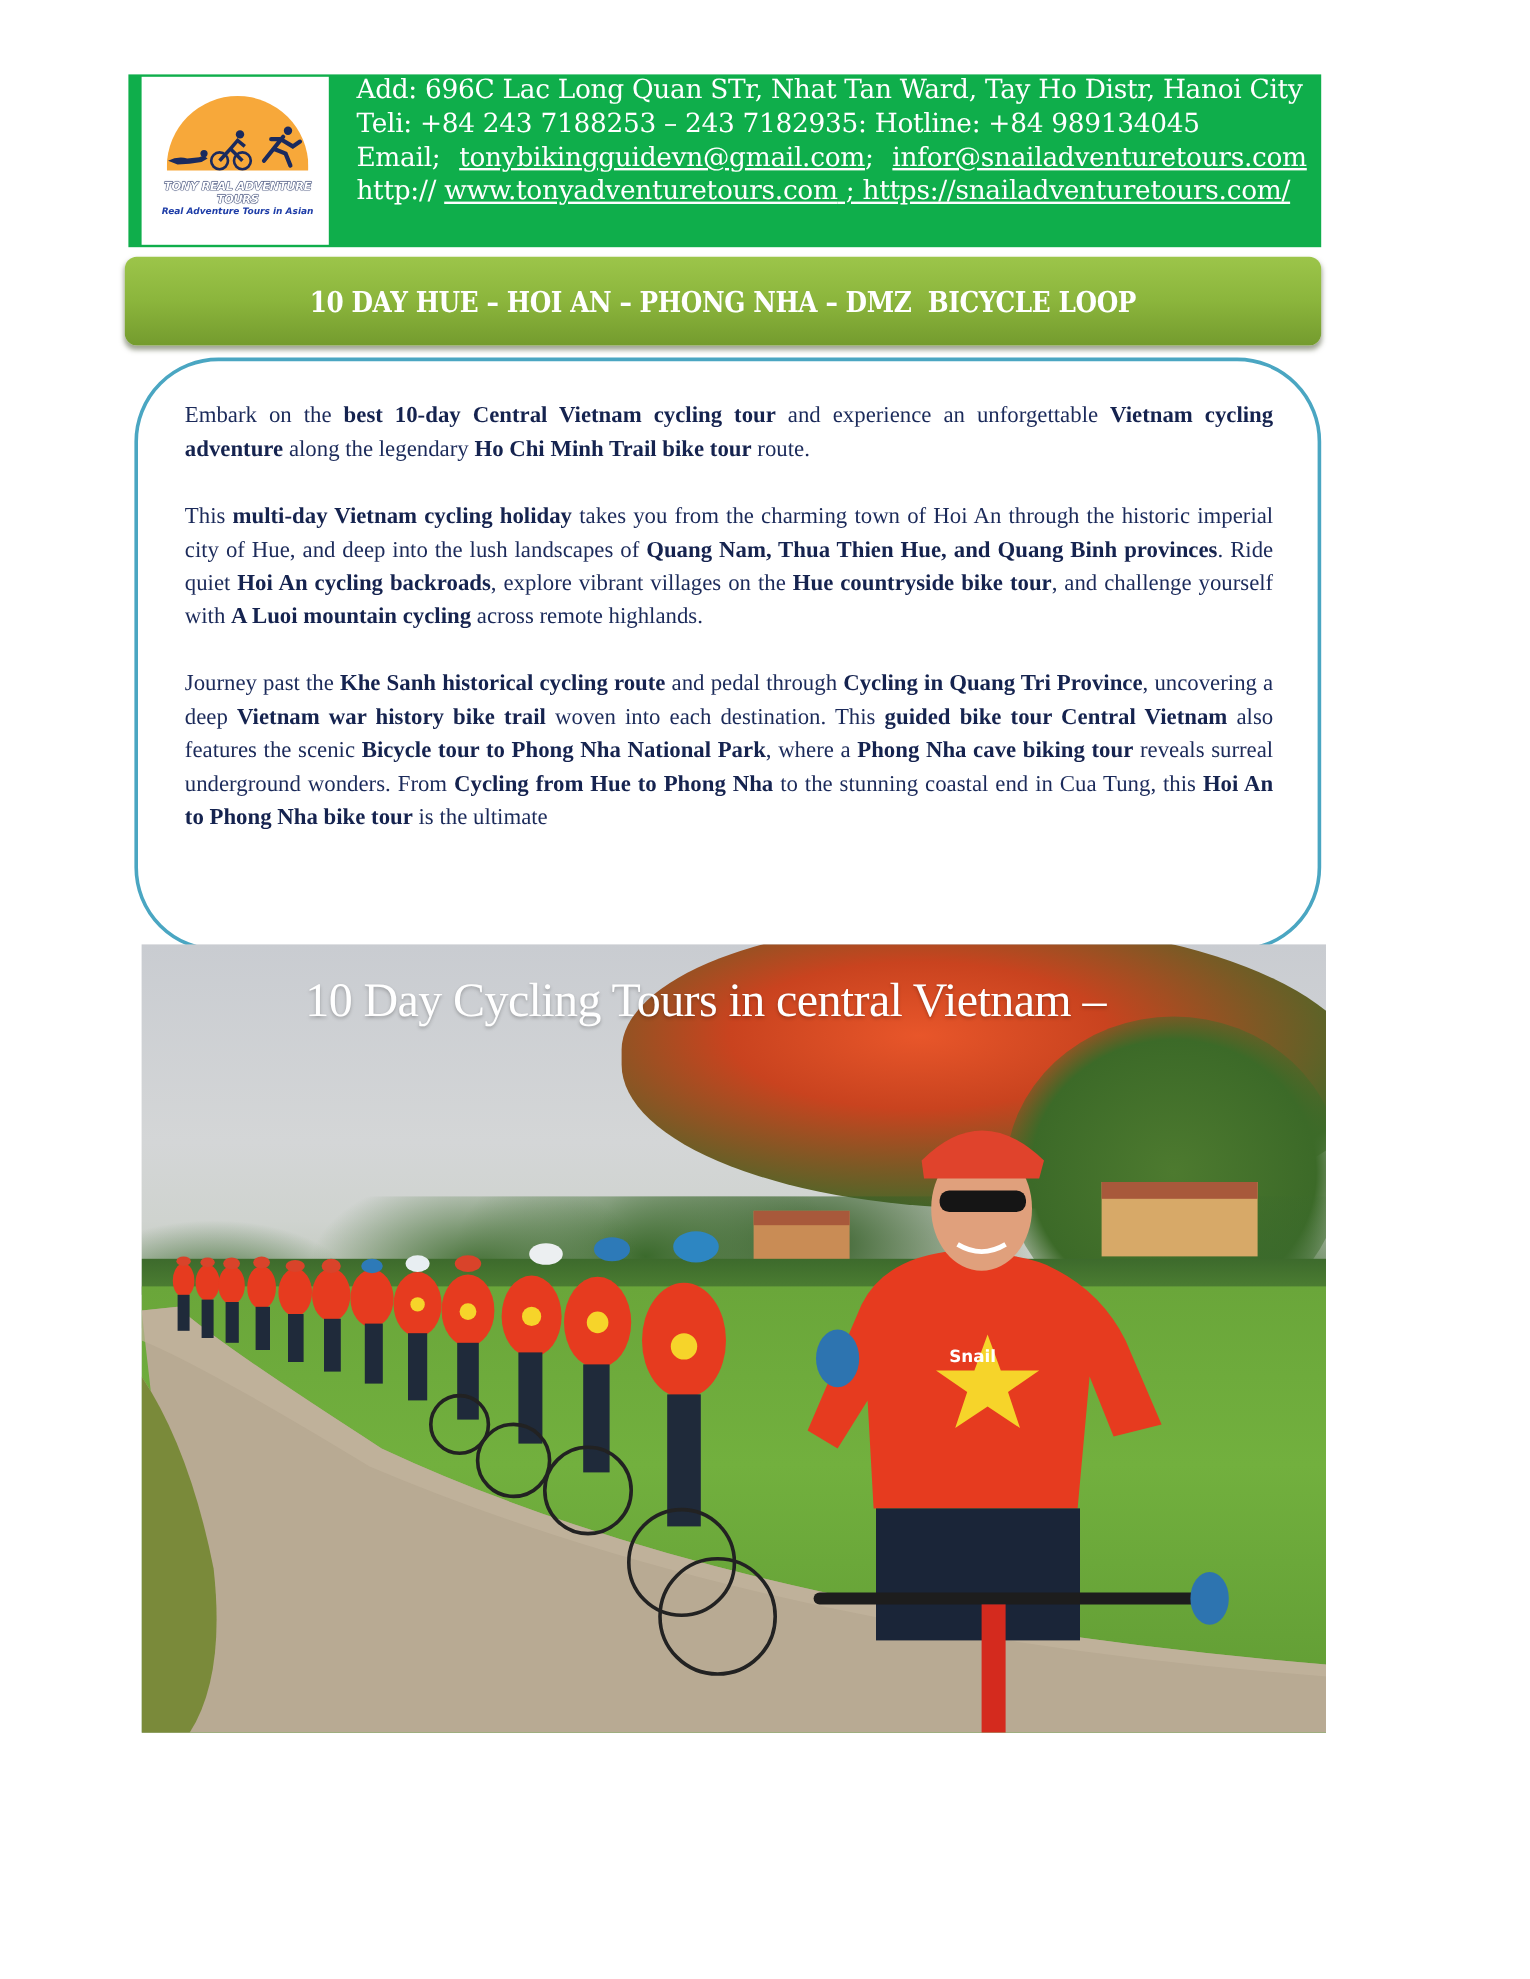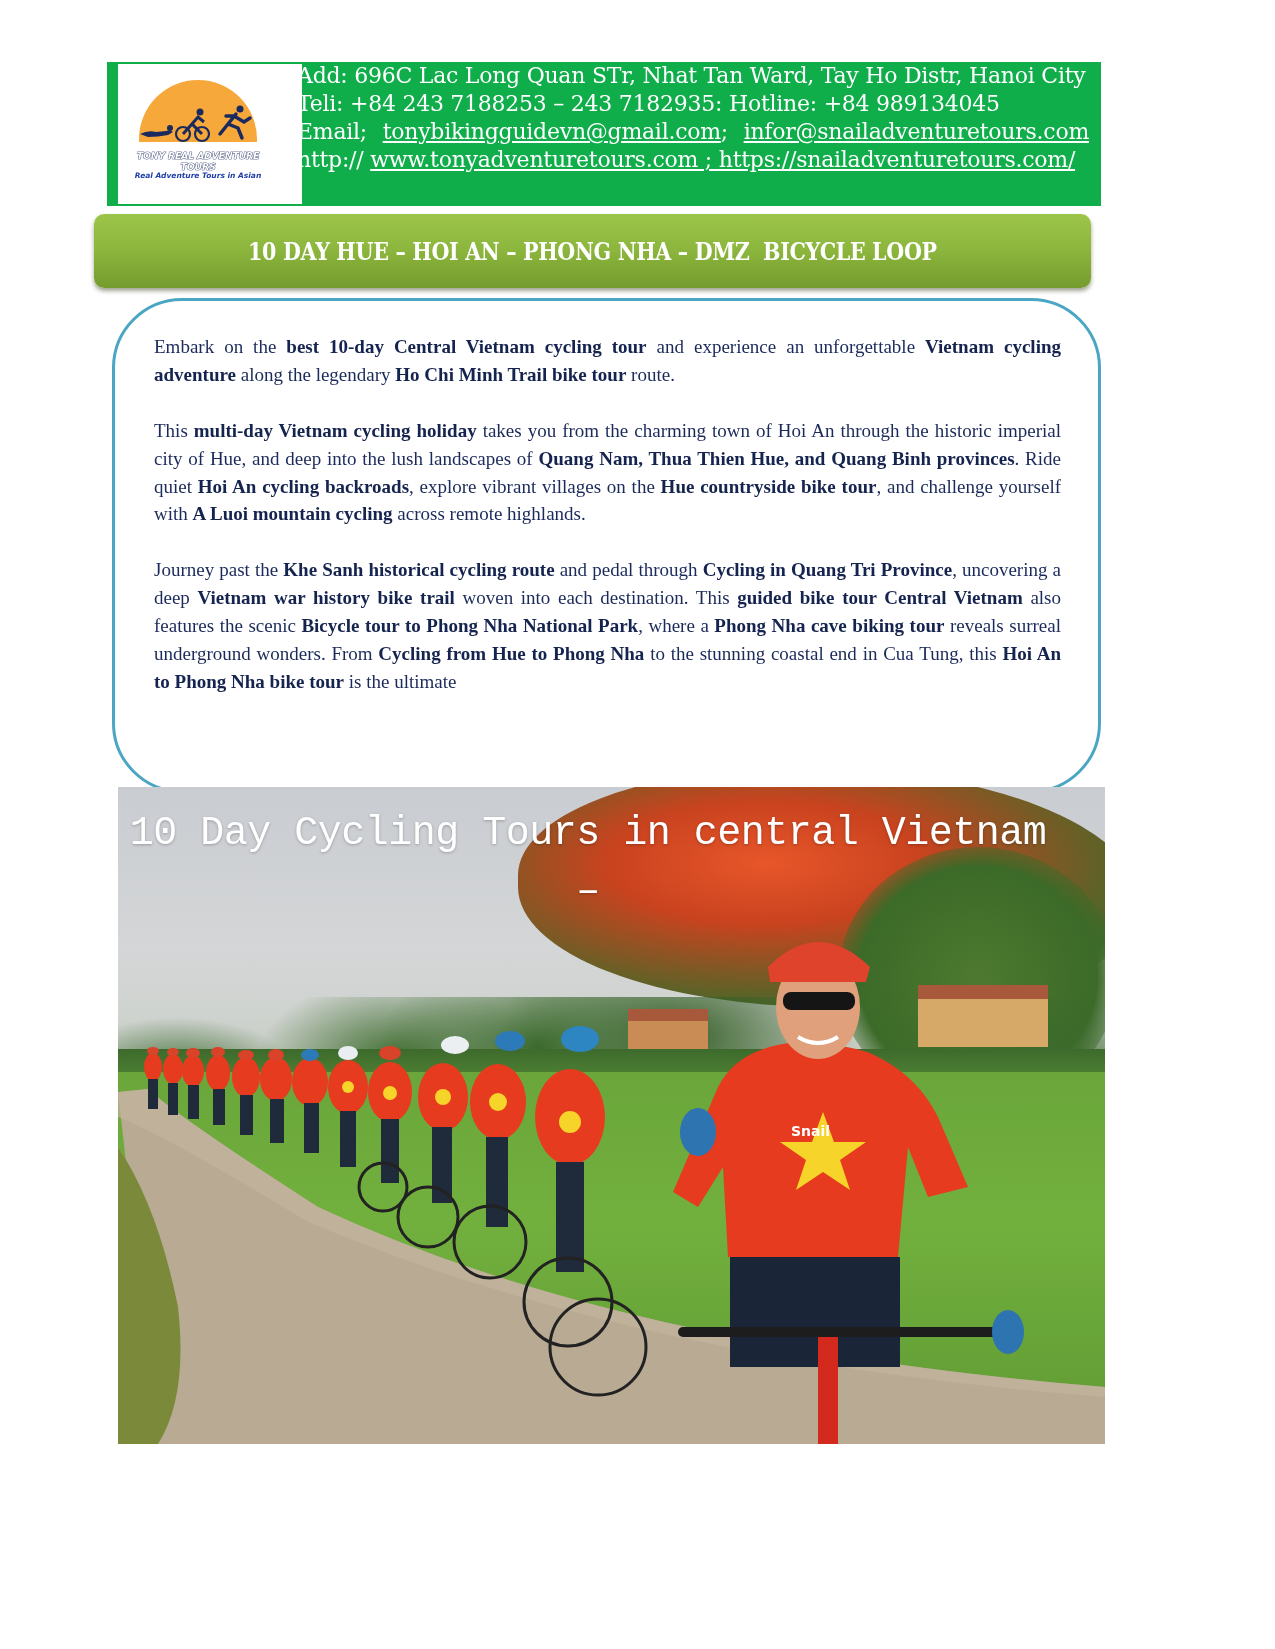--- a/index.html
+++ b/index.html
@@ -5,21 +5,21 @@
     * { box-sizing: border-box; margin: 0; padding: 0; }
     html, body { width: 1275px; height: 1649px; background: #ffffff; overflow: hidden; }
     body { position: relative; font-family: "DejaVu Serif", "Liberation Serif", serif; }
 
     
     .header {
       position: absolute; left: 107px; top: 62px; width: 994px; height: 144px;
       background: #0fae4b;
     }
     .logo-box {
-      position: absolute; left: 11px; top: 2px; width: 184px; height: 140px;
+      position: absolute; left: 11px; top: 2px; width: 156px; height: 140px;
       background: #ffffff;
     }
     .logo-sun {
       position: absolute; left: 21px; top: 16px; width: 118px; height: 118px;
       border-radius: 50%; background: #f7a83a;
       clip-path: inset(0 0 56px 0);
     }
     .logo-figures { position: absolute; left: 20px; top: 40px; width: 120px; height: 40px; }
     .logo-name {
       position: absolute; left: 0; top: 86px; width: 160px; text-align: center;
@@ -40,21 +40,21 @@
     .company-name {
       text-align: center; font-weight: bold; font-size: 19px; line-height: 29px;
       letter-spacing: -0.3px; margin-left: -20px;
     }
     .info-line { font-size: 22px; line-height: 28px; white-space: nowrap; letter-spacing: -0.25px; }
     .info-line a { color: #ffffff; text-decoration: underline; }
     .email-line { display: flex; justify-content: space-between; width: 792px; }
 
     
     .title-banner {
-      position: absolute; left: 94px; top: 214px; width: 997px; height: 74px;
+      position: absolute; left: 104px; top: 214px; width: 997px; height: 74px;
       border-radius: 10px;
       background: linear-gradient(to bottom, #9cc54a 0%, #8bb53c 50%, #749b2e 100%);
       box-shadow: 0 3px 4px rgba(80,90,60,0.55);
       display: flex; align-items: center; justify-content: center;
     }
     .title-text {
       color: #ffffff; font-weight: bold; font-size: 24px; letter-spacing: -0.4px;
       font-family: "DejaVu Serif", "Liberation Serif", serif;
       transform: scaleX(0.86); white-space: pre;
     }
@@ -73,21 +73,21 @@
     .intro-body p { margin-bottom: 27.9px; }
     .intro-body b { color: #15234f; }
 
     
     .photo {
       position: absolute; left: 118px; top: 787px; width: 987px; height: 657px; overflow: hidden;
       background: linear-gradient(to bottom, #c9ccd1 0%, #d4d6d7 25%, #cfd3cf 35%, #c6ccc3 40%);
     }
     .photo-title {
       position: absolute; left: 0; top: 18px; width: 940px; text-align: center;
-      color: #ffffff; font-family: Liberation Mono, monospace;
+      color: #ffffff; font-family: Liberation Serif, serif;
       font-size: 40px; line-height: 58px; font-weight: 500; letter-spacing: -0.5px;
       text-shadow: 0 1px 3px rgba(0,0,0,0.25); z-index: 10;
     }
     .layer { position: absolute; }
   </style>
 </head>
 <body>
 
 <div class="header">
   <div class="logo-box">

